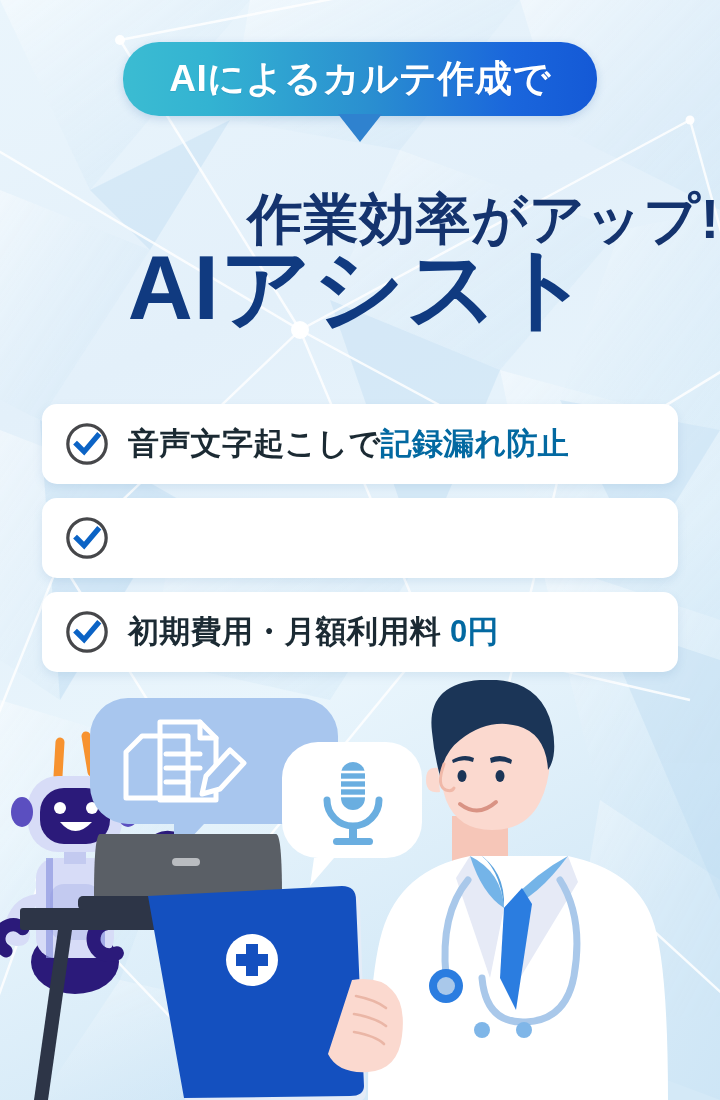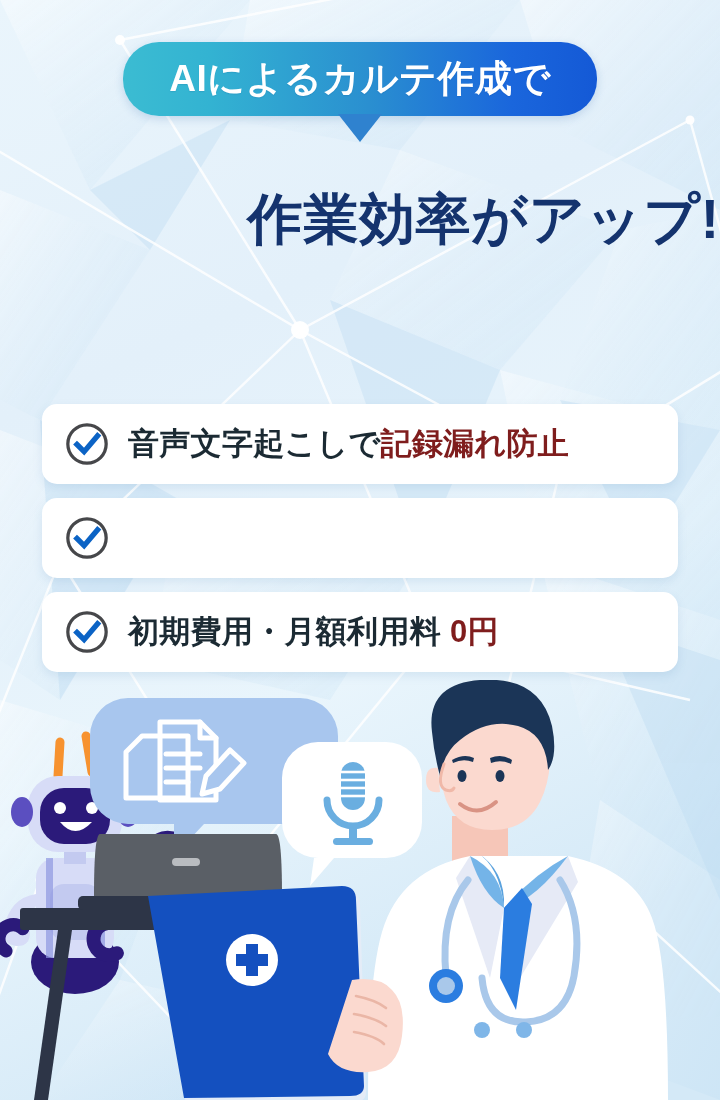--- a/index.html
+++ b/index.html
@@ -45,21 +45,21 @@
   
   #features{position:absolute;left:42px;top:404px;width:636px;display:flex;flex-direction:column;gap:14px;}
   .feature-card{
     height:80px;background:#ffffff;border-radius:15px;display:flex;align-items:center;
     padding:0 22px;box-sizing:border-box;box-shadow:0 4px 10px rgba(70,120,180,.13);
   }
   .check-icon{flex:0 0 auto;width:46px;height:46px;margin-right:18px;}
   .feature-text{
     font-size:31px;font-weight:700;color:#1b2a33;letter-spacing:.3px;white-space:nowrap;
   }
-  .hl{color:#7f1d1d;}
+  .hl{color:#0369a1;}
 
   
   #illustration{position:absolute;left:0;bottom:0;width:720px;height:420px;}
 </style>
 </head>
 <body>
 
 <div id="banner">
 
   <svg class="bg-layer" viewBox="0 0 720 1100" preserveAspectRatio="none">
@@ -132,20 +132,21 @@
   </svg>
 
   <div id="ribbon-wrap">
     <div id="ribbon">
       <span id="ribbon-text">AIによるカルテ作成で</span>
       <span id="ribbon-tail"></span>
     </div>
   </div>
 
   <div id="subhead">作業効率がアップ!</div>
+  <div id="maintitle">AIアシスト</div>
 
   <div id="features">
 
     <div class="feature-card">
       <svg class="check-icon" viewBox="0 0 48 48">
         <circle cx="24" cy="24" r="20" fill="none" stroke="#46474a" stroke-width="3.4"></circle>
         <path d="M13.5 24.5 L21 32 L35 15.5" fill="none" stroke="#0b63c5" stroke-width="5.6" stroke-linecap="square" stroke-linejoin="miter"></path>
       </svg>
       <span class="feature-text"><span>音声文字起こしで</span><span class="hl">記録漏れ防止</span></span>
     </div>

